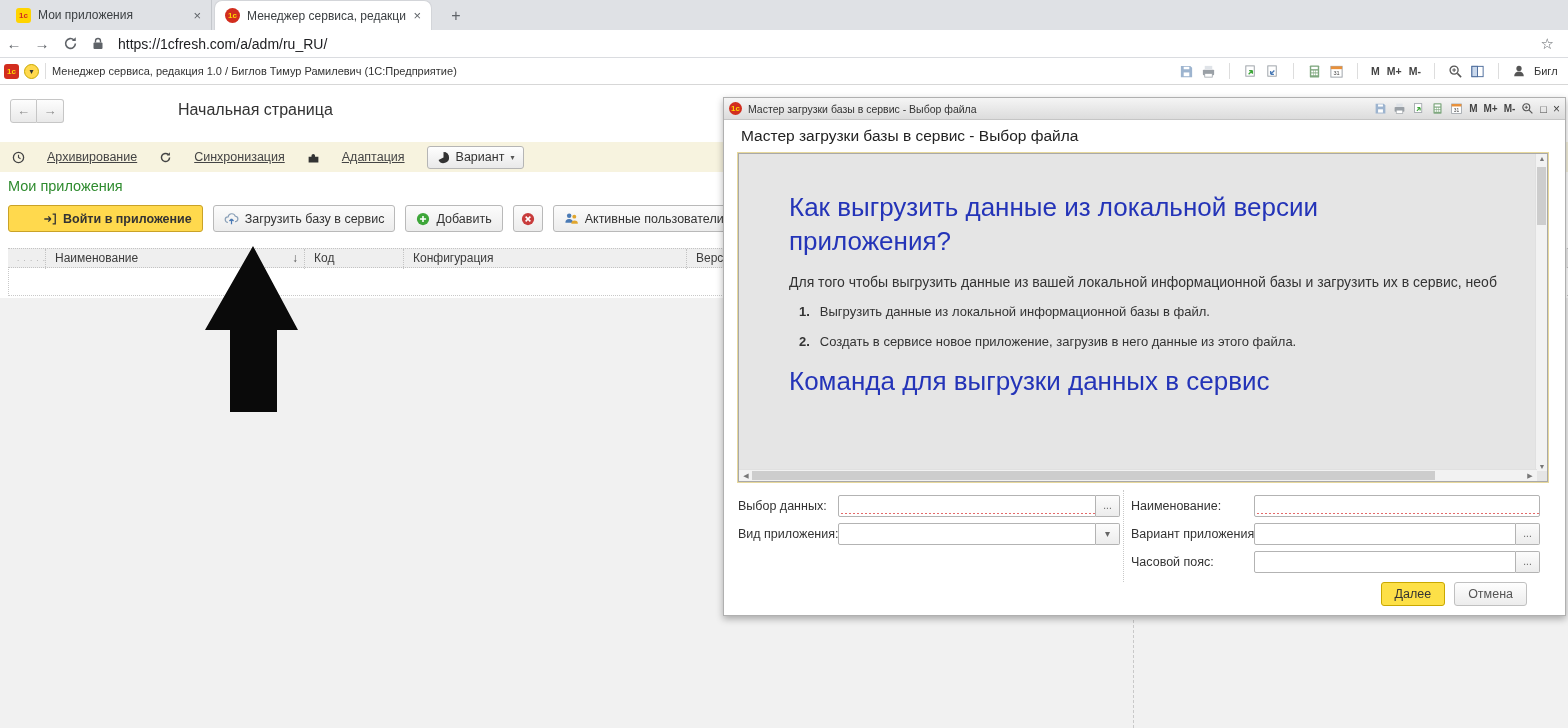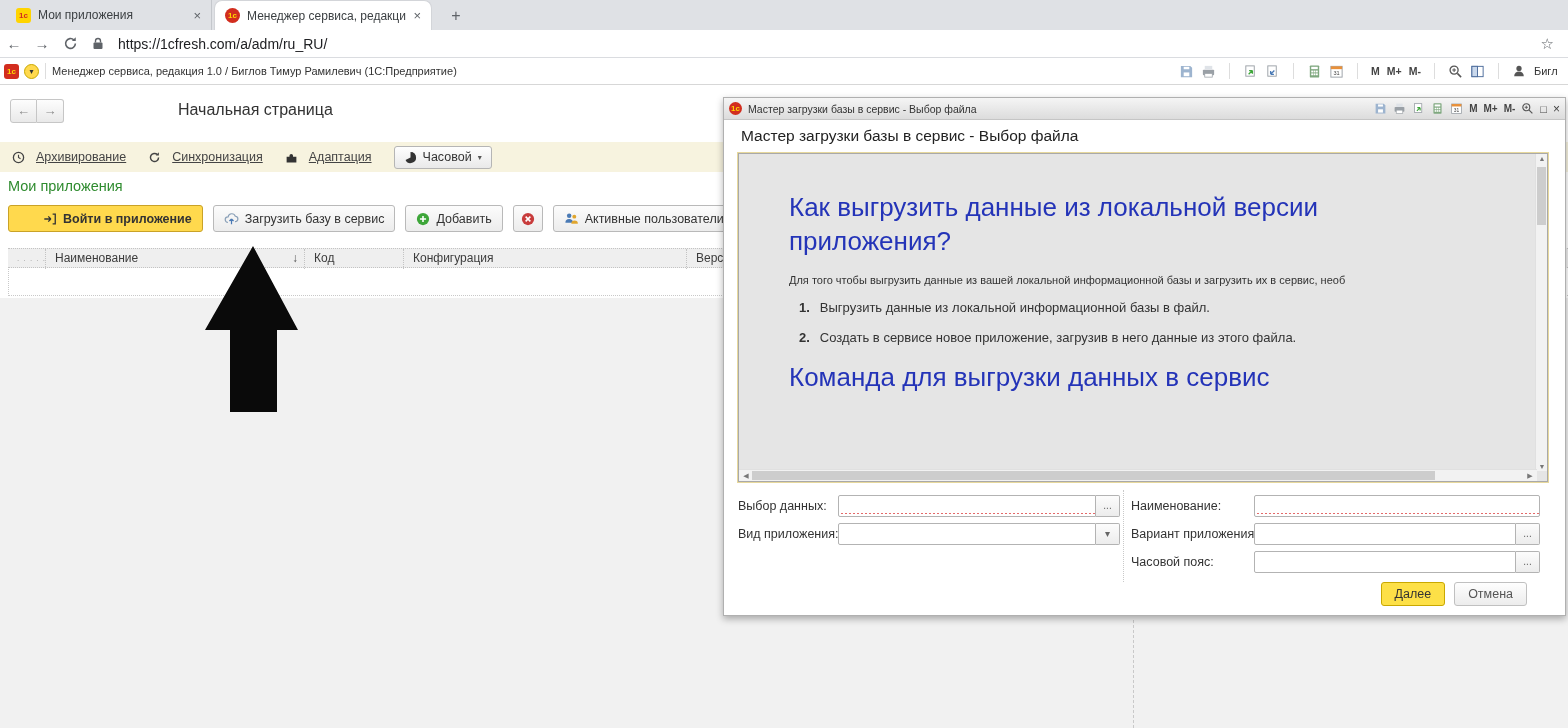--- a/index.html
+++ b/index.html
@@ -37,21 +37,21 @@
   .userlbl { white-space:nowrap; overflow:hidden; width:34px; }
 
   
   .main-white { left:0; top:85px; width:1568px; height:213px; background:#fff; }
   .histgroup { left:10px; top:99px; display:flex; }
   .histbtn { width:27px; height:24px; border:1px solid #c6c6c6; background:linear-gradient(#fdfdfd,#e9e9e9); color:#8a8a8a; font-size:13px; text-align:center; line-height:22px; }
   .histbtn:first-child { border-radius:3px 0 0 3px; }
   .histbtn:last-child { border-radius:0 3px 3px 0; border-left:none; }
   .pagetitle { left:178px; top:101px; font-size:16px; color:#333; }
   .ybar { left:0; top:142px; width:1568px; height:30px; background:#f7f3df; display:flex; align-items:center; gap:8px; padding-left:12px; }
-  .ylink { display:flex; align-items:center; gap:11px; margin-right:14px;text-align:center; }
+  .ylink { display:flex; align-items:center; gap:22px; margin-right:14px;text-align:center; }
   .ylink a { color:#444; font-size:12.5px; text-decoration:underline; }
   .ybtn { display:flex; align-items:center; gap:6px; height:23px; padding:0 9px; border:1px solid #b5b5b5; border-radius:3px; background:linear-gradient(#fefefe,#e9e9e9); font-size:12.5px; color:#333; }
   .caret { font-size:8px; color:#555; }
   .section { left:8px; top:178px; font-size:14.5px; color:#2e8b2e; }
   .btnrow { left:8px; top:205px; display:flex; gap:10px; align-items:center; }
   .cbtn { display:flex; align-items:center; gap:6px; height:27px; padding:0 10px; border:1px solid #b9b9b9; border-radius:3px; background:linear-gradient(#fcfcfc,#ececec); font-size:12.5px; color:#333; }
   .cbtn.primary { background:#ffd94d; border-color:#c9a227; font-weight:bold;padding-left:34px; }
   .cbtn.iconic { padding:0 7px; }
 
   .thead { left:8px; top:248px; width:1560px; height:20px; background:#efefef; border-top:1px dotted #c3c3c3; border-bottom:1px dotted #c3c3c3; font-size:12px; color:#3c3c3c; }
@@ -70,21 +70,21 @@
   .dtitle { position:absolute; left:0; top:0; width:100%; height:22px; background:linear-gradient(#f5f5f5,#dcdcdc); border-bottom:1px solid #c5c5c5; display:flex; align-items:center; font-size:10.5px; color:#333; padding:0 5px; gap:6px; }
   .dtitle .fav2 { width:13px; height:13px; }
   .dtitle-right { margin-left:auto; display:flex; align-items:center; gap:6px; }
   .dtico { width:13px; height:13px; }
   .dmbtn { font-size:10px; font-weight:bold; color:#444; }
   .dheading { position:absolute; left:17px; top:29px; font-size:15.5px; color:#222; }
 
   .helpbox { position:absolute; left:14px; top:55px; width:810px; height:329px; border:1px solid #a9a9a9; box-shadow:0 0 0 1px #e7d89c; background:#e5e5e5; overflow:hidden; }
   .helpcontent { position:absolute; left:0; top:0; width:796px; height:316px; overflow:hidden; padding:36px 0 0 50px; }
   .h1blue { font-size:26px; color:#2434b8; line-height:34px; width:690px; }
-  .hintro { margin-top:16px; font-size:11px; color:#333; white-space:nowrap; overflow:hidden; width:746px; }
+  .hintro { margin-top:16px; font-size:14px; color:#333; white-space:nowrap; overflow:hidden; width:746px; }
   .hlist { margin-top:14px; }
   .hitem { display:flex; gap:10px; font-size:13px; color:#333; margin-bottom:15px; padding-left:10px; }
   .hnum { font-weight:bold; }
   .h1blue.second { margin-top:10px; }
   .houtro { margin-top:14px; font-size:13.5px; color:#333; white-space:nowrap; overflow:hidden; width:746px; }
   .vscroll { position:absolute; right:0; top:0; width:12px; height:317px; background:#f2f2f2; border-left:1px solid #e0e0e0; }
   .vthumb { position:absolute; left:1px; top:13px; width:9px; height:58px; background:#cdcdcd; }
   .sarrow { position:absolute; font-size:7px; color:#777; width:12px; text-align:center; }
   .hscroll { position:absolute; left:0; bottom:0; width:798px; height:12px; background:#f2f2f2; border-top:1px solid #e0e0e0; }
   .hthumb { position:absolute; left:13px; top:1px; width:683px; height:9px; background:#cdcdcd; }
@@ -256,21 +256,21 @@
       </span>
     <a href="#">Адаптация</a>
   </span>
   <span class="ybtn">
     <span>
         <svg width="13" height="13" viewBox="0 0 16 16">
           <path d="M8 8V1.2A6.8 6.8 0 1 1 1.9 11z" fill="#333"></path>
           <path d="M9.6 6.4V1.4a6.8 6.8 0 0 1 4.9 5z" fill="#333"></path>
         </svg>
       </span>
-    <span>Часовой</span>
+    <span>Вариант</span>
     <span class="caret">▾</span>
   </span>
 </div>
 
 <div class="abs section">Мои приложения</div>
 
 <div class="abs btnrow">
   <div class="cbtn primary">
     <span>
         <svg width="14" height="14" viewBox="0 0 16 16">

